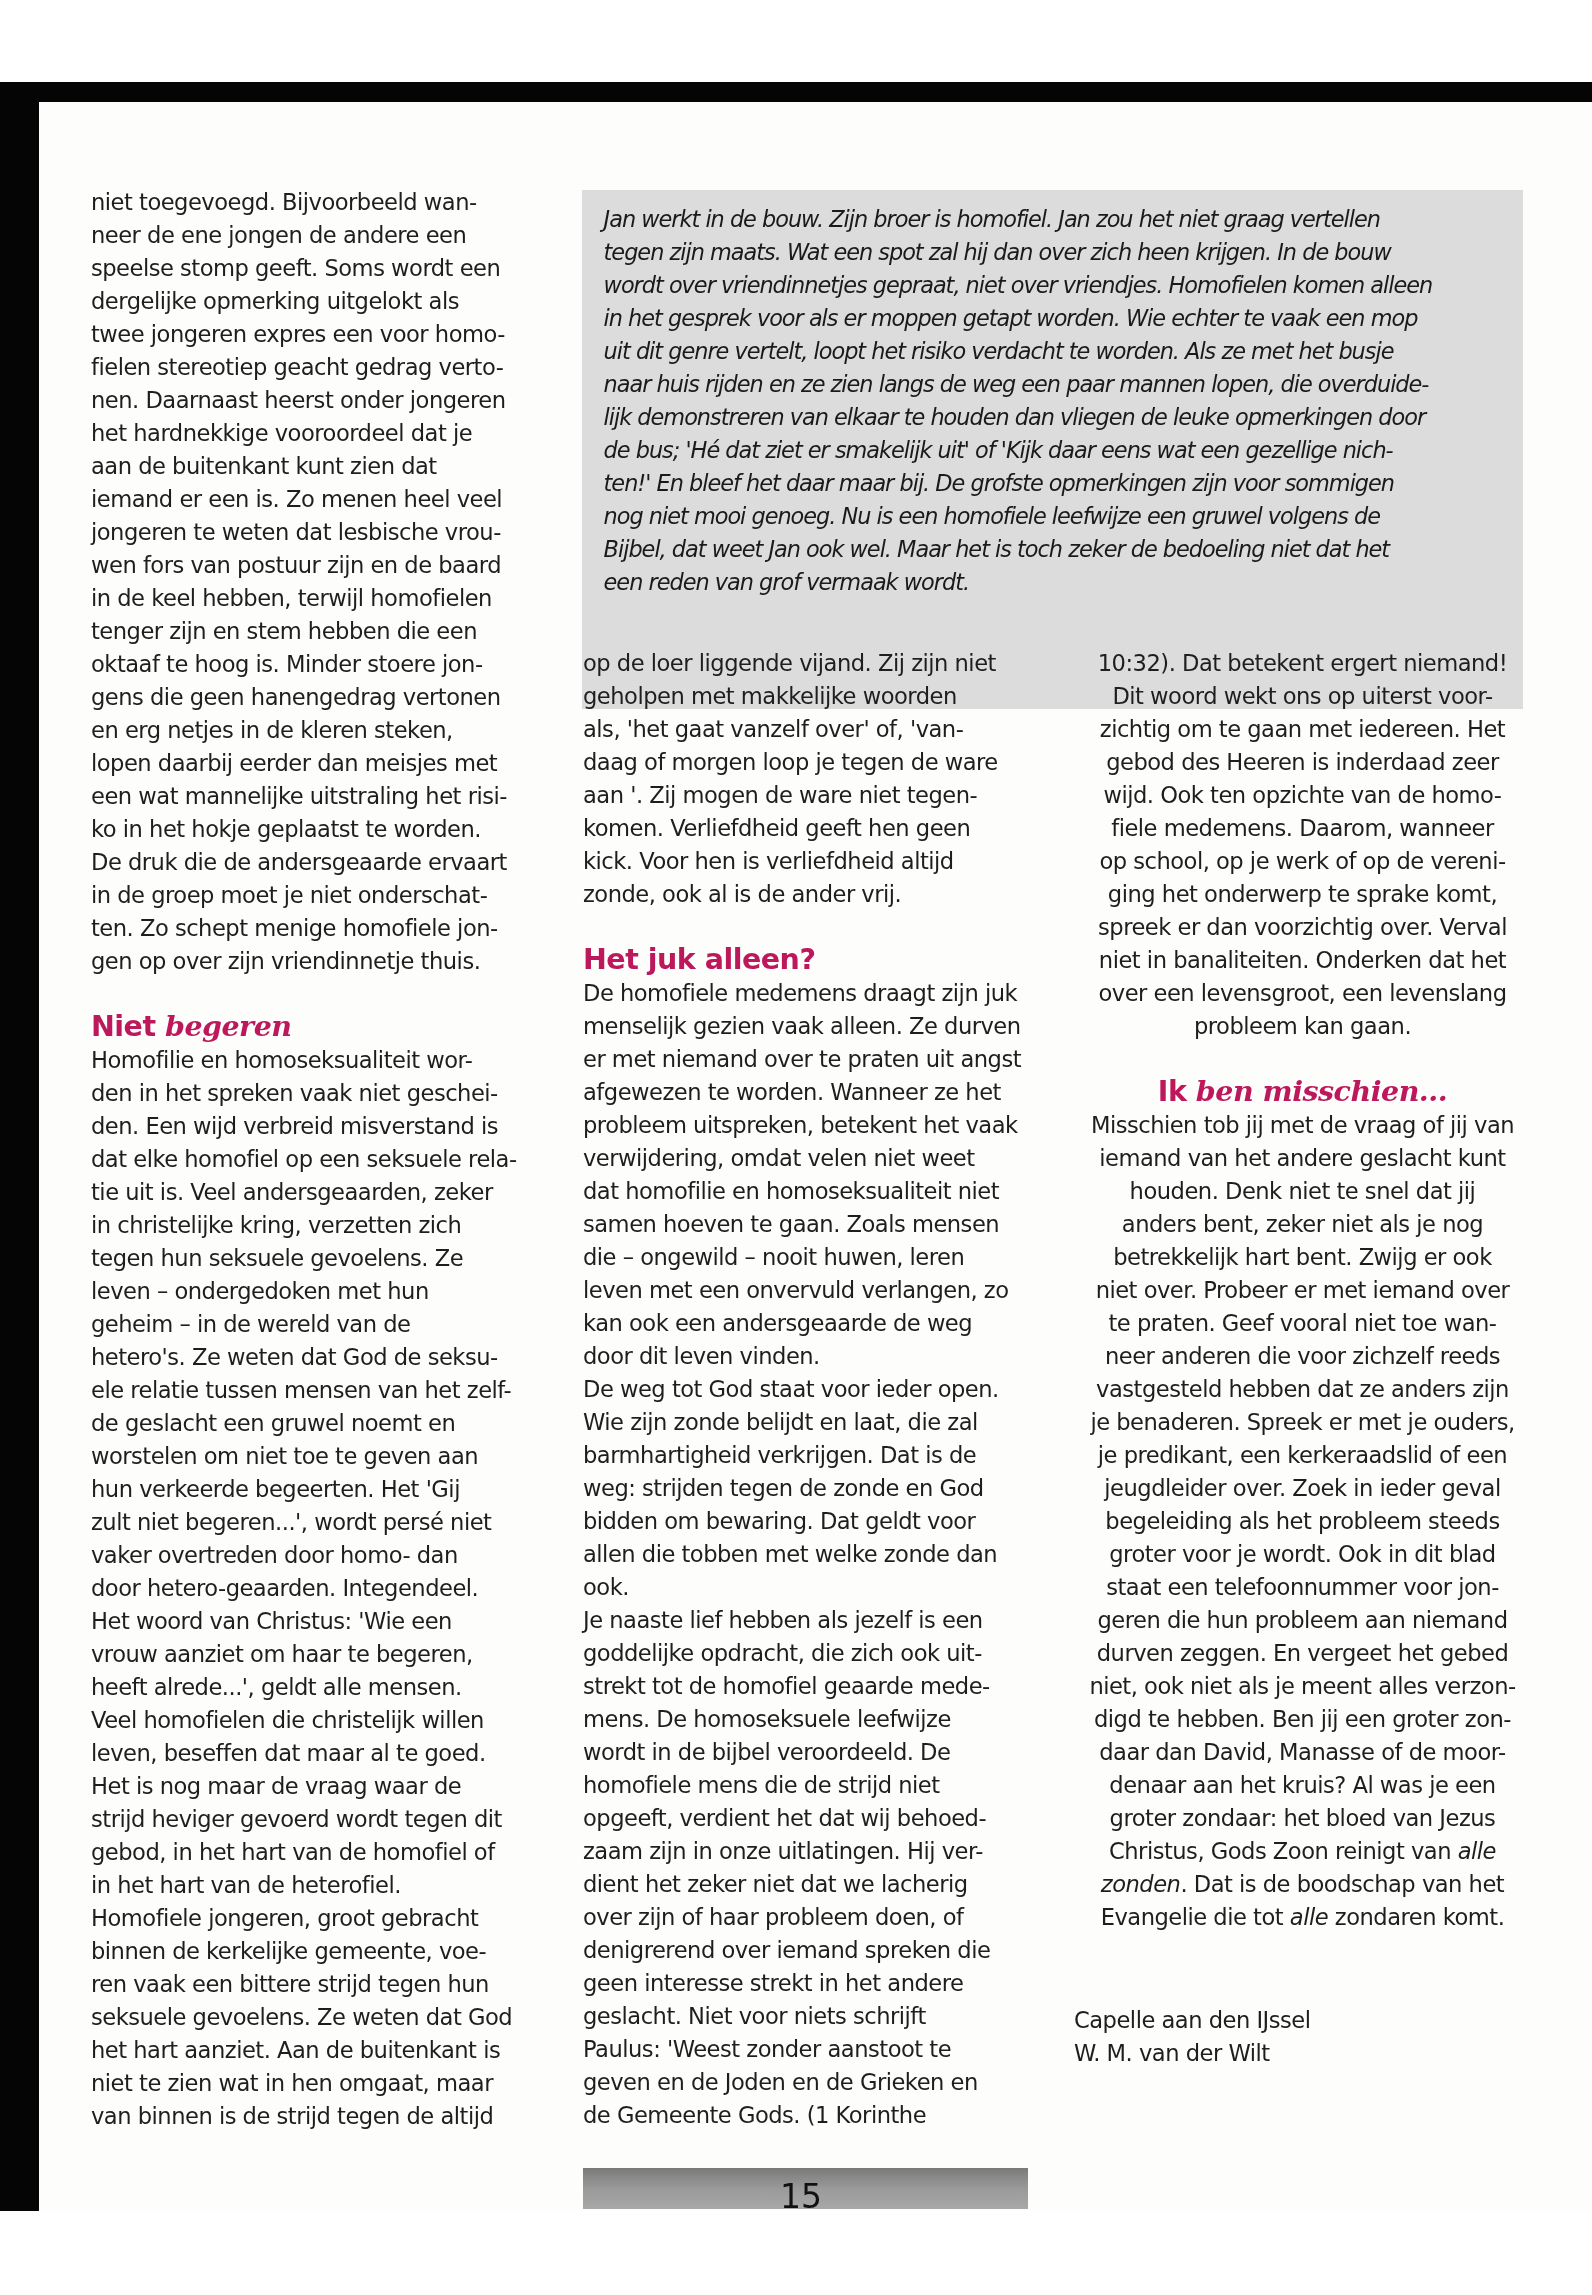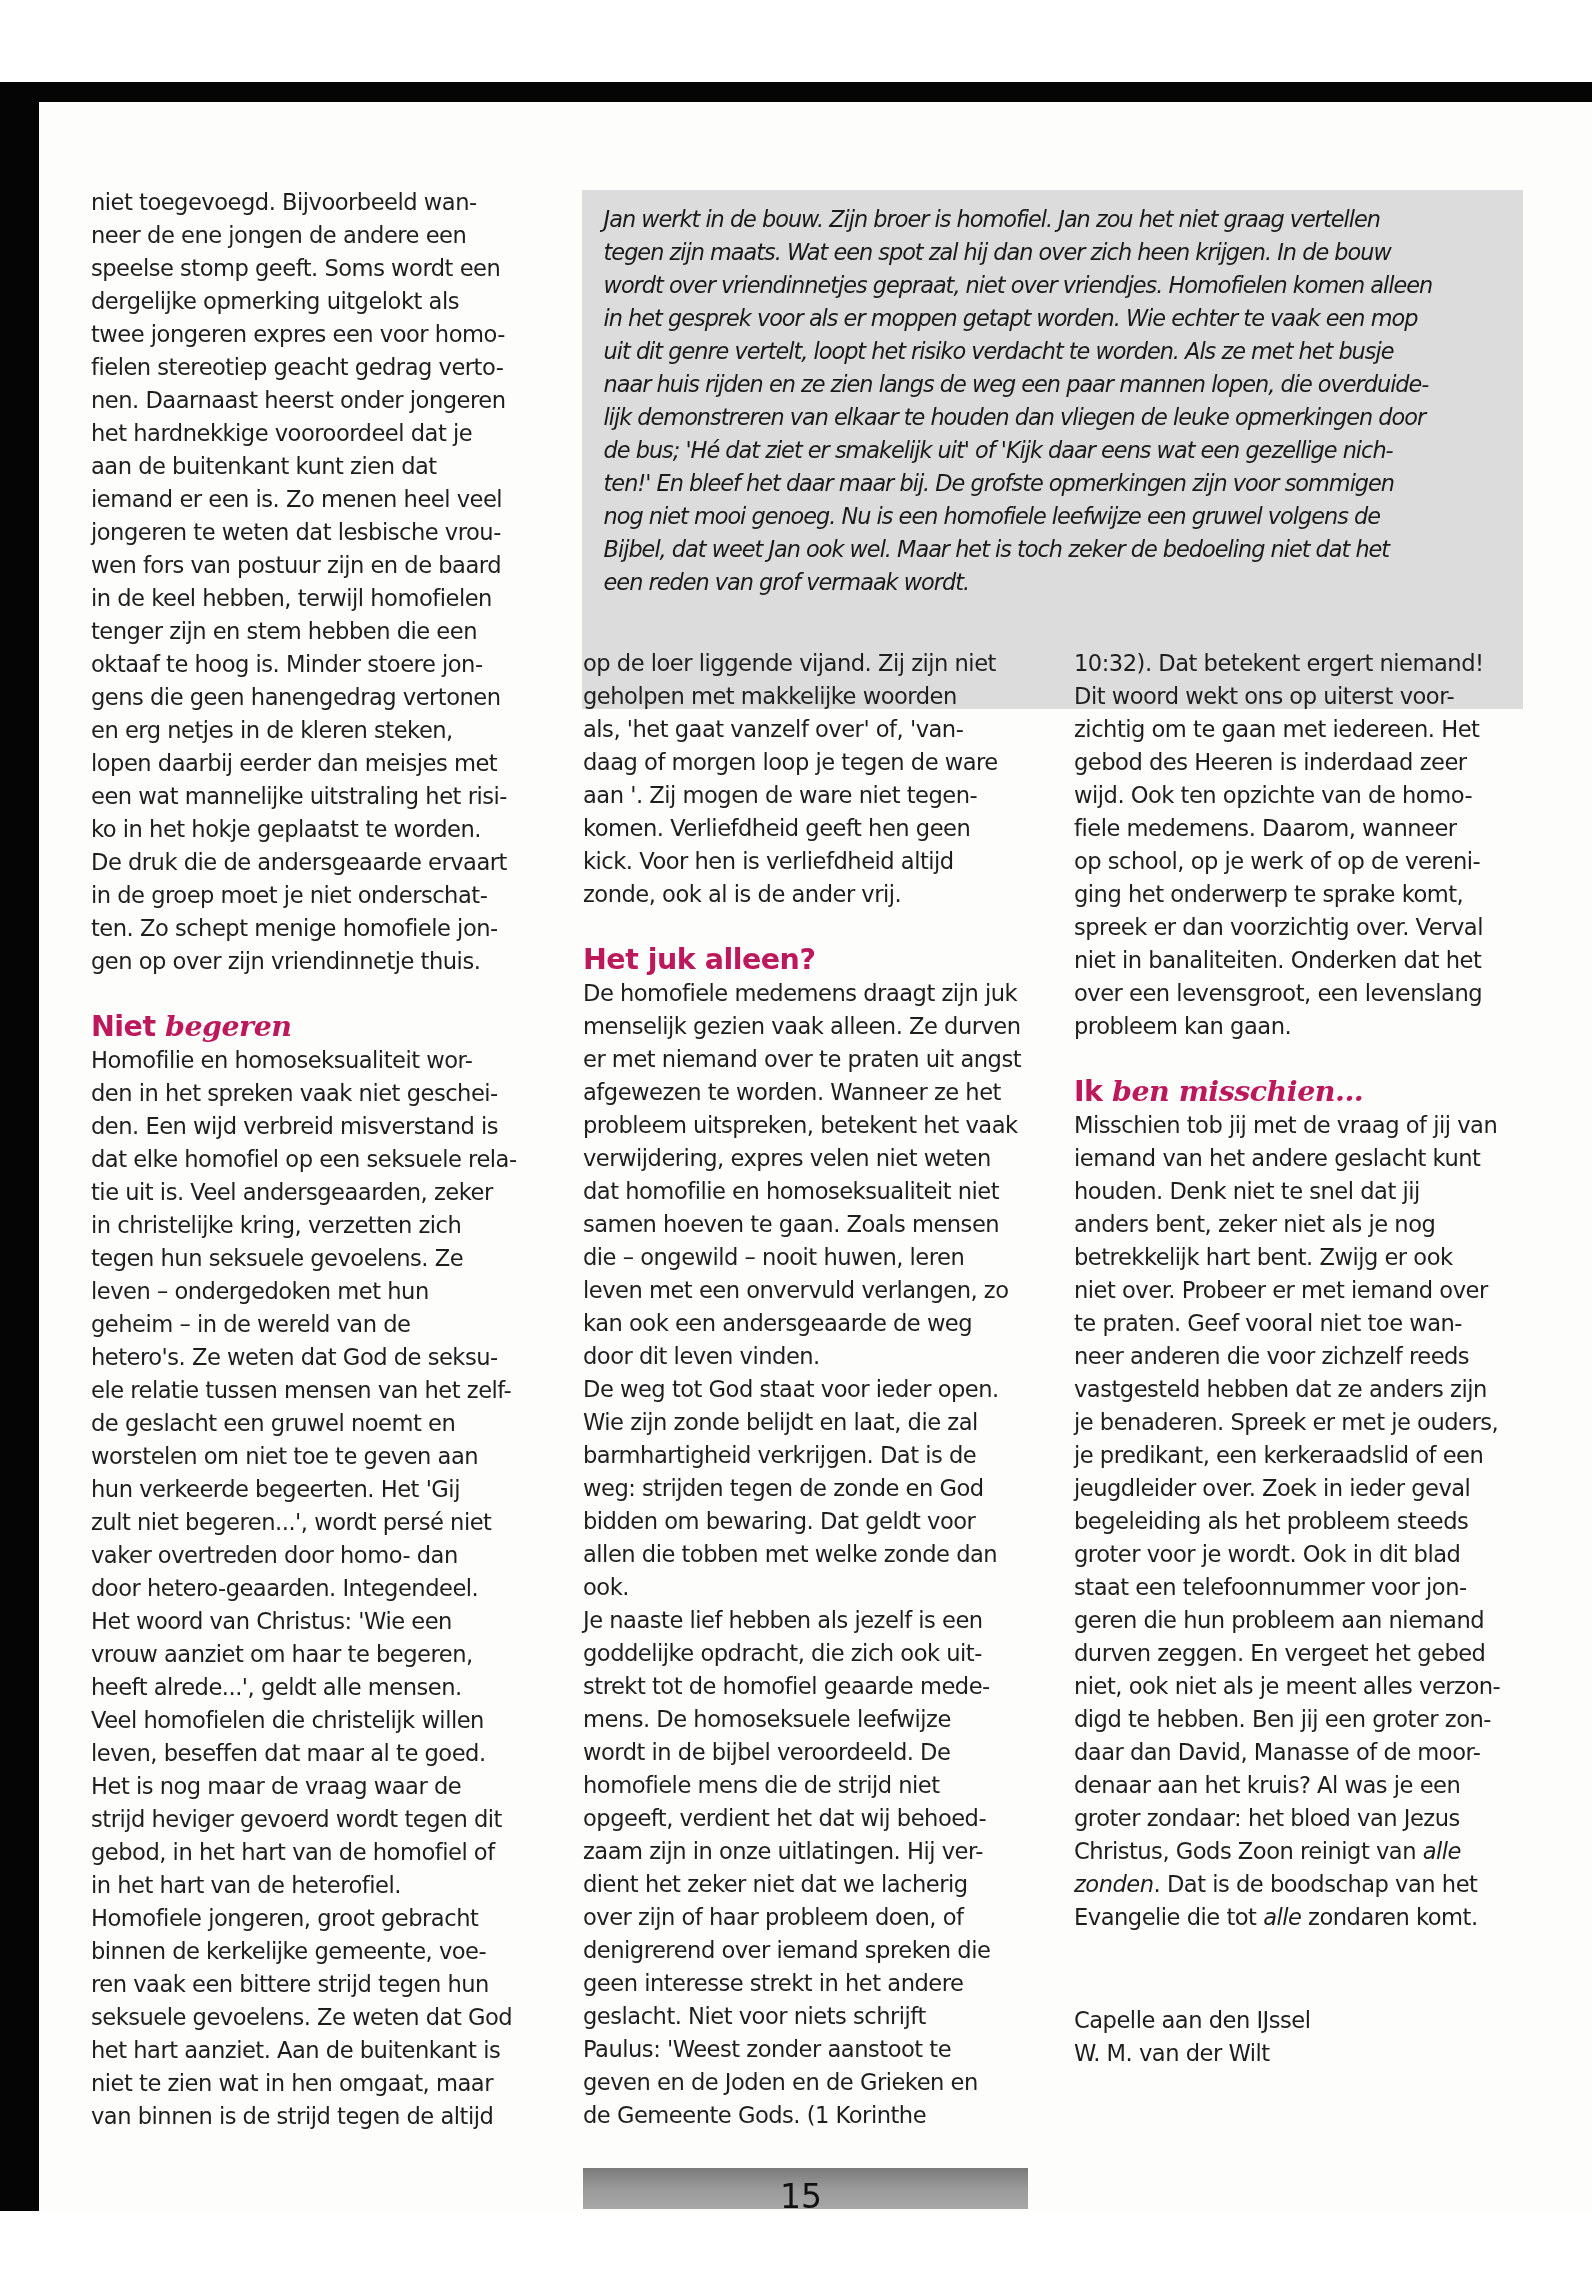--- a/index.html
+++ b/index.html
@@ -6,21 +6,21 @@
   html, body { width: 1592px; height: 2295px; background: #ffffff; overflow: hidden; }
   body { position: relative; font-family: "DejaVu Sans", "Liberation Sans", sans-serif; color: #1e1e1e; }
 
   .scan-top { position: absolute; left: 0; top: 82px; width: 1592px; height: 21.6px; background: #050505; }
   .scan-left { position: absolute; left: 0; top: 82px; width: 39px; height: 2129px; background: #050505; }
   .page { position: absolute; left: 39px; top: 102px; width: 1553px; height: 2110px; background: #fdfdfb; }
 
   .col { position: absolute; font-size: 22.6px; line-height: 33px; letter-spacing: -0.5px; white-space: nowrap; }
   .col1 { left: 91px; top: 186px; width: 449px; }
   .col2 { left: 583px; top: 647px; width: 457px; }
-  .col3 { left: 1074px; top: 647px; width: 457px; }
+  .col3 { left: 1074px; top: 647px; width: 457px; text-align: center; }
   .line { display: block; height: 33px; }
   .gap { display: block; height: 22.4px; }
 
   .heading { display: block; font-size: 28.5px; font-weight: bold; line-height: 35px; height: 35px; letter-spacing: -0.5px; color: #be185d; margin-top: 8.6px; }
   .heading em { font-style: italic; font-weight: bold; font-family: "DejaVu Serif", serif; }
 
   .sidebar { position: absolute; left: 582px; top: 190px; width: 941px; height: 519px; background: #dcdcdc; }
   .sidebar-text { position: absolute; left: 21.6px; top: 13px; font-style: italic; font-size: 22.4px; line-height: 33px; letter-spacing: -1px; white-space: nowrap; color: #1a1a1a; }
 
   .signoff { position: absolute; left: 1074px; top: 2004px; font-size: 22.6px; line-height: 33px; letter-spacing: -0.5px; white-space: nowrap; }
@@ -120,21 +120,21 @@
       <span class="line">zonde, ook al is de ander vrij.</span>
     </div>
   <span class="gap"></span>
   <span class="heading">Het juk alleen?</span>
   <div id="c2p2">
       <span class="line">De homofiele medemens draagt zijn juk</span>
       <span class="line">menselijk gezien vaak alleen. Ze durven</span>
       <span class="line">er met niemand over te praten uit angst</span>
       <span class="line">afgewezen te worden. Wanneer ze het</span>
       <span class="line">probleem uitspreken, betekent het vaak</span>
-      <span class="line">verwijdering, expres velen niet weten</span>
+      <span class="line">verwijdering, omdat velen niet weet</span>
       <span class="line">dat homofilie en homoseksualiteit niet</span>
       <span class="line">samen hoeven te gaan. Zoals mensen</span>
       <span class="line">die – ongewild – nooit huwen, leren</span>
       <span class="line">leven met een onvervuld verlangen, zo</span>
       <span class="line">kan ook een andersgeaarde de weg</span>
       <span class="line">door dit leven vinden.</span>
       <span class="line">De weg tot God staat voor ieder open.</span>
       <span class="line">Wie zijn zonde belijdt en laat, die zal</span>
       <span class="line">barmhartigheid verkrijgen. Dat is de</span>
       <span class="line">weg: strijden tegen de zonde en God</span>

